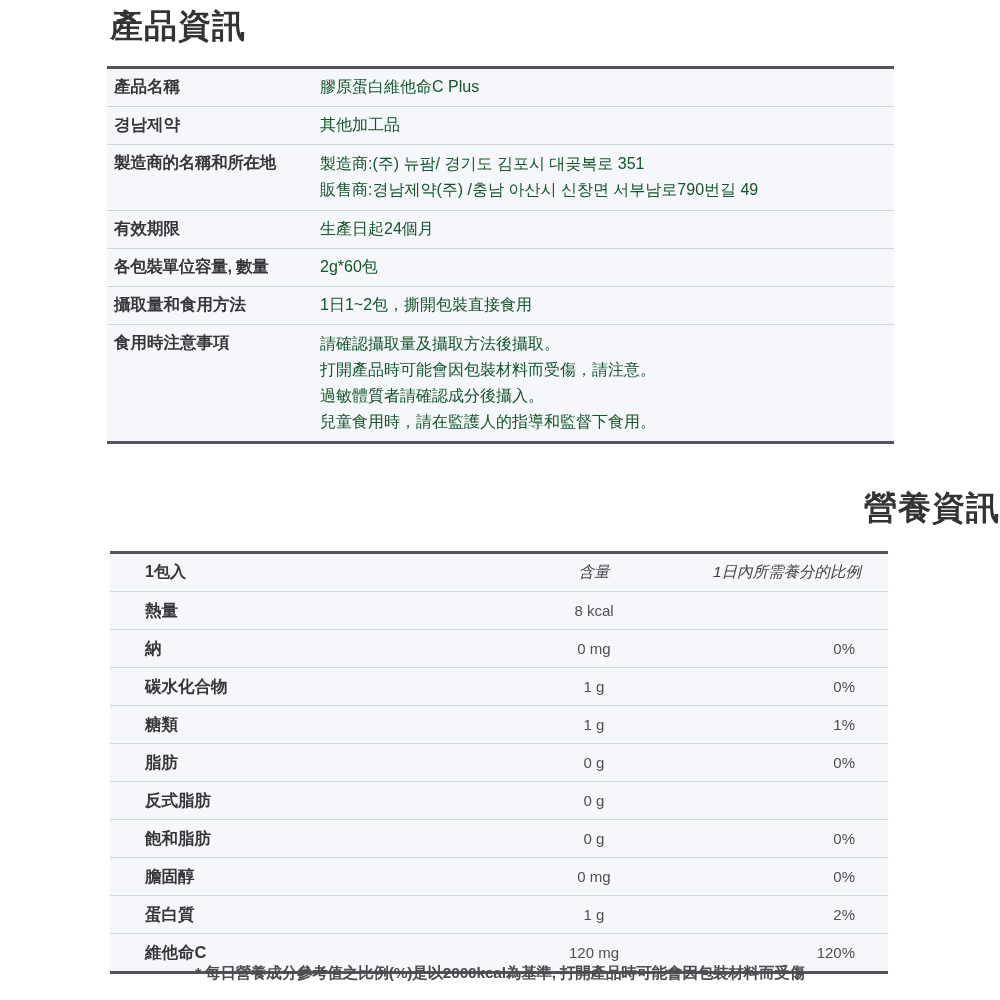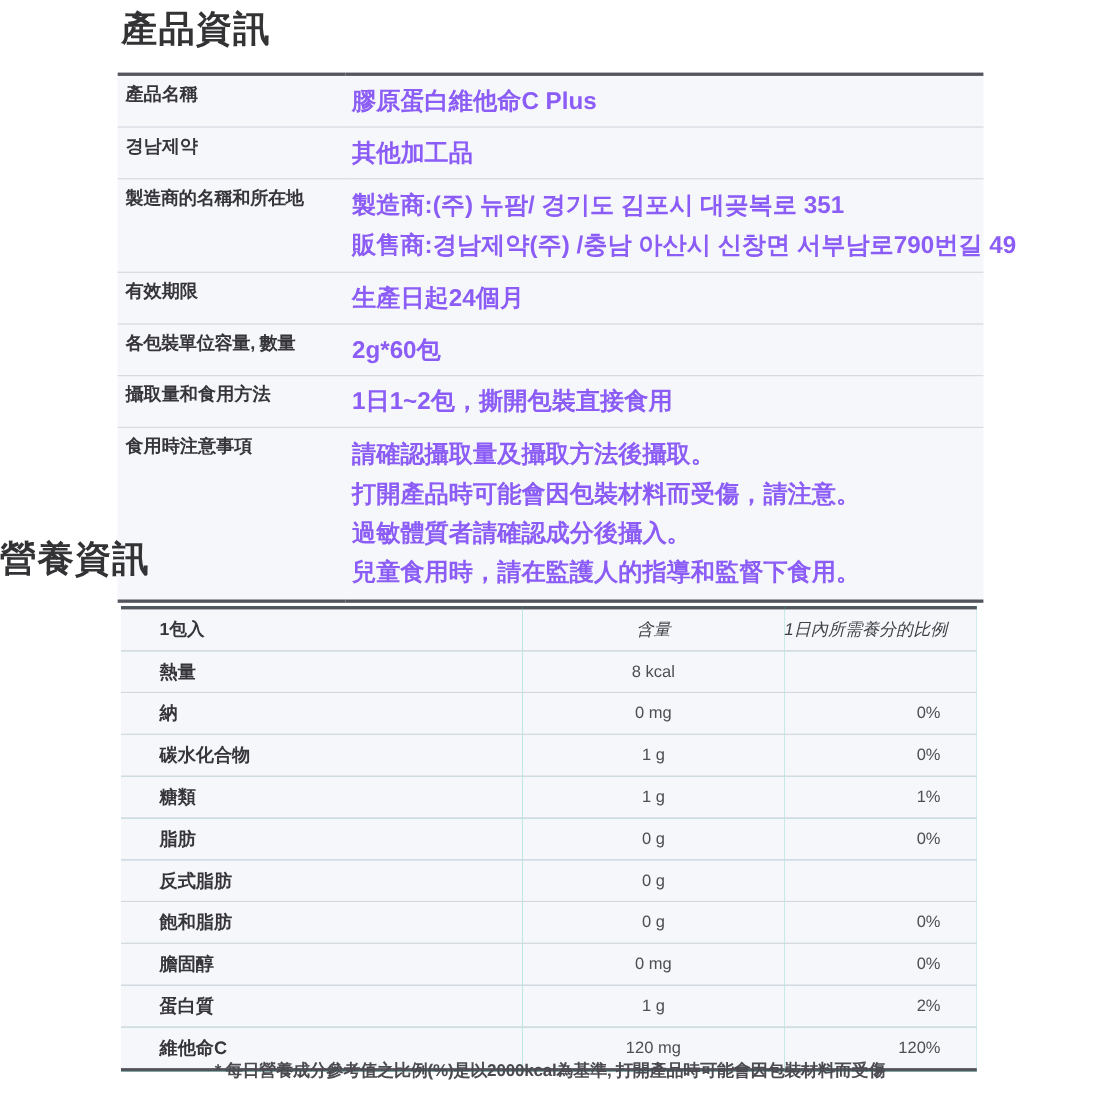--- a/index.html
+++ b/index.html
@@ -33,21 +33,21 @@
   .heading-product {
     position: absolute;
     left: 110px;
     top: 8px;
   }
   .heading-nutrition {
     position: absolute;
     left: 0;
     top: 490px;
     width: 1000px;
-    text-align: left;
+    text-align: right;
   }
 
   
   .product-table {
     position: absolute;
     left: 107px;
     top: 66px;
     width: 787px;
     border-collapse: collapse;
     background: #f6f7fa;
@@ -70,23 +70,23 @@
     font-weight: bold;
     color: #35353a;
     padding-left: 7px;
     white-space: nowrap;
     line-height: 1.45;
   }
   .product-table .lbl.narrow {
     letter-spacing: -0.3px;
   }
   .product-table .val {
-    font-size: 22px;
-    font-weight: bold;
-    color: #8b5cf6;
+    font-size: 16px;
+    font-weight: normal;
+    color: #14532d;
     padding-left: 6px;
     line-height: 1.5;
   }
   .product-table .val .ln {
     display: block;
     white-space: nowrap;
   }
   .product-table .val.multi {
     line-height: 1.62;
   }

